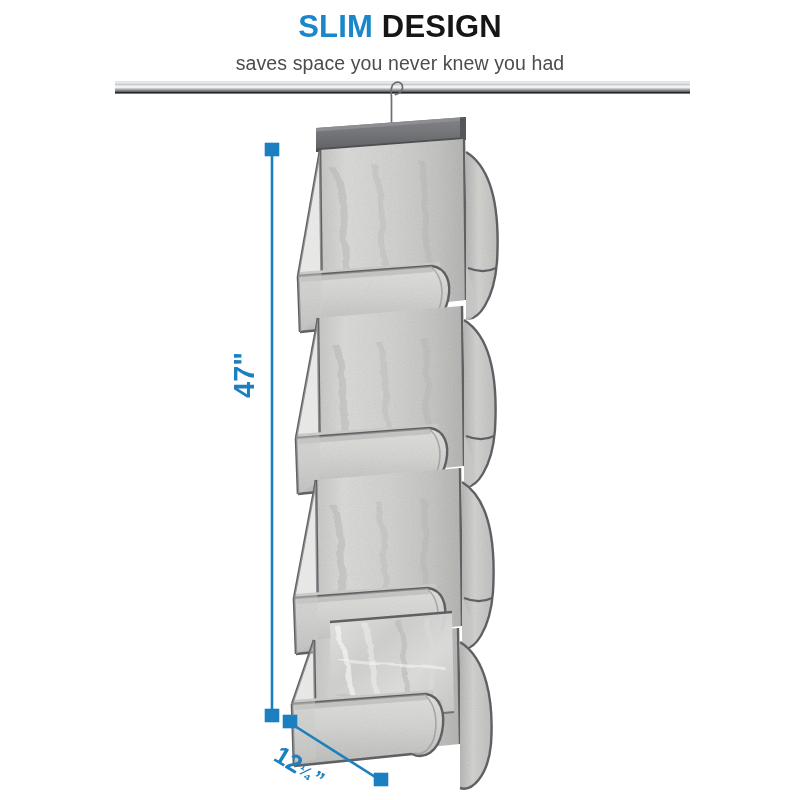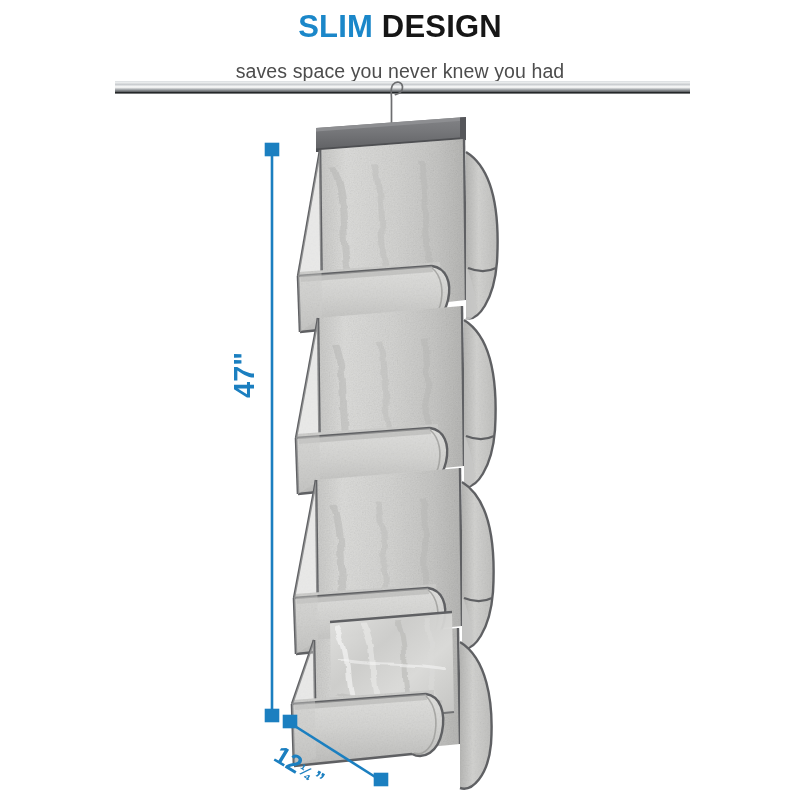--- a/index.html
+++ b/index.html
@@ -33,21 +33,21 @@
     margin: 0;
     padding-top: 11px;
     font-size: 31px;
     font-weight: bold;
     letter-spacing: 0.2px;
     line-height: 1.05;
   }
   .title .accent { color: #1b87c9; }
   .title .dark { color: #161616; }
   .subtitle {
-    margin: 12px;
+    margin: 4px;
     padding-top: 4px;
     font-size: 19.5px;
     font-weight: normal;
     color: #4d4d4d;
     letter-spacing: 0.1px;
   }
 
   
   .scene {
     position: absolute;

